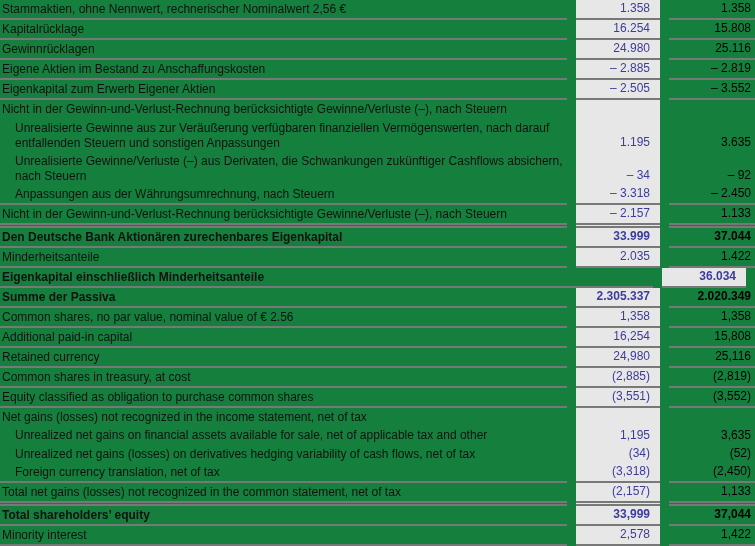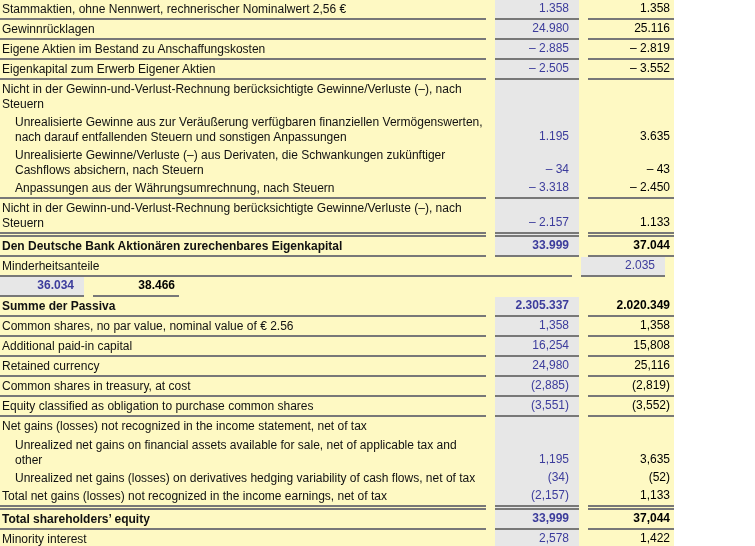--- a/index.html
+++ b/index.html
@@ -1,20 +1,20 @@
 <!DOCTYPE html>
 <html><head>
 <meta charset="utf-8">
 <style>
   html,body{margin:0;padding:0;background:#ffffff;}
   .sheet{
-    width:674px;height:546px;overflow:hidden;
+    width:755px;height:546px;overflow:hidden;
     font-family:"Liberation Sans","DejaVu Sans",sans-serif;
     font-size:12px;line-height:15px;color:#111111;
-    background:#fef9c3;box-sizing:border-box;
+    background:#15803d;box-sizing:border-box;
   }
   .row{display:flex;align-items:stretch;min-height:18.5px;box-sizing:border-box;}
   .lbl{flex:1;margin-right:9px;padding:2px 0 1px 2px;box-sizing:border-box;}
   .row.ind .lbl{padding-left:15px;}
   .c1{
     width:84px;flex:0 0 84px;background:#e7e7e7;
     display:flex;align-items:flex-end;justify-content:flex-end;
     padding:1px 10px 2px 0;box-sizing:border-box;
   }
   .gap{width:9px;flex:0 0 9px;}
@@ -37,20 +37,30 @@
       <div class="lbl"><span>Stammaktien, ohne Nennwert, rechnerischer Nominalwert 2,56 €</span></div>
       <div class="c1">
         <span>1.358</span>
       </div>
       <div class="gap"></div>
       <div class="c2">
         <span>1.358</span>
       </div>
     </div>
     <div class="row b-single">
+      <div class="lbl"><span>Kapitalrücklage</span></div>
+      <div class="c1">
+        <span>16.254</span>
+      </div>
+      <div class="gap"></div>
+      <div class="c2">
+        <span>15.808</span>
+      </div>
+    </div>
+    <div class="row b-single">
       <div class="lbl"><span>Gewinnrücklagen</span></div>
       <div class="c1">
         <span>24.980</span>
       </div>
       <div class="gap"></div>
       <div class="c2">
         <span>25.116</span>
       </div>
     </div>
     <div class="row b-single">
@@ -93,21 +103,21 @@
         <span>3.635</span>
       </div>
     </div>
     <div class="row b-none ind">
       <div class="lbl"><span>Unrealisierte Gewinne/Verluste (–) aus Derivaten, die Schwankungen zukünftiger Cashflows absichern, nach Steuern</span></div>
       <div class="c1">
         <span>– 34</span>
       </div>
       <div class="gap"></div>
       <div class="c2">
-        <span>– 43</span>
+        <span>– 92</span>
       </div>
     </div>
     <div class="row b-single ind">
       <div class="lbl"><span>Anpassungen aus der Währungsumrechnung, nach Steuern</span></div>
       <div class="c1">
         <span>– 3.318</span>
       </div>
       <div class="gap"></div>
       <div class="c2">
         <span>– 2.450</span>
@@ -132,29 +142,30 @@
       <div class="c2">
         <span>37.044</span>
       </div>
     </div>
     <div class="row b-single">
       <div class="lbl"><span>Minderheitsanteile</span></div>
       <div class="c1">
         <span>2.035</span>
       </div>
       <div class="gap"></div>
-    </div>
-    <div class="row b-single bold">
+      <div class="c2">
+        <span>1.422</span>
+      </div>
+    </div>
+    <div class="row b-single bold">
+      <div class="lbl"><span>Eigenkapital einschließlich Minderheitsanteile</span></div>
       <div class="c1">
         <span>36.034</span>
       </div>
       <div class="gap"></div>
-      <div class="c2">
-        <span>38.466</span>
-      </div>
     </div>
     <div class="row b-single bold">
       <div class="lbl"><span>Summe der Passiva</span></div>
       <div class="c1">
         <span>2.305.337</span>
       </div>
       <div class="gap"></div>
       <div class="c2">
         <span>2.020.349</span>
       </div>
@@ -232,22 +243,32 @@
     <div class="row b-none ind">
       <div class="lbl"><span>Unrealized net gains (losses) on derivatives hedging variability of cash flows, net of tax</span></div>
       <div class="c1">
         <span>(34)</span>
       </div>
       <div class="gap"></div>
       <div class="c2">
         <span>(52)</span>
       </div>
     </div>
+    <div class="row b-single ind">
+      <div class="lbl"><span>Foreign currency translation, net of tax</span></div>
+      <div class="c1">
+        <span>(3,318)</span>
+      </div>
+      <div class="gap"></div>
+      <div class="c2">
+        <span>(2,450)</span>
+      </div>
+    </div>
     <div class="row b-double">
-      <div class="lbl"><span>Total net gains (losses) not recognized in the income earnings, net of tax</span></div>
+      <div class="lbl"><span>Total net gains (losses) not recognized in the common statement, net of tax</span></div>
       <div class="c1">
         <span>(2,157)</span>
       </div>
       <div class="gap"></div>
       <div class="c2">
         <span>1,133</span>
       </div>
     </div>
     <div class="row b-single bold">
       <div class="lbl"><span>Total shareholders’ equity</span></div>

